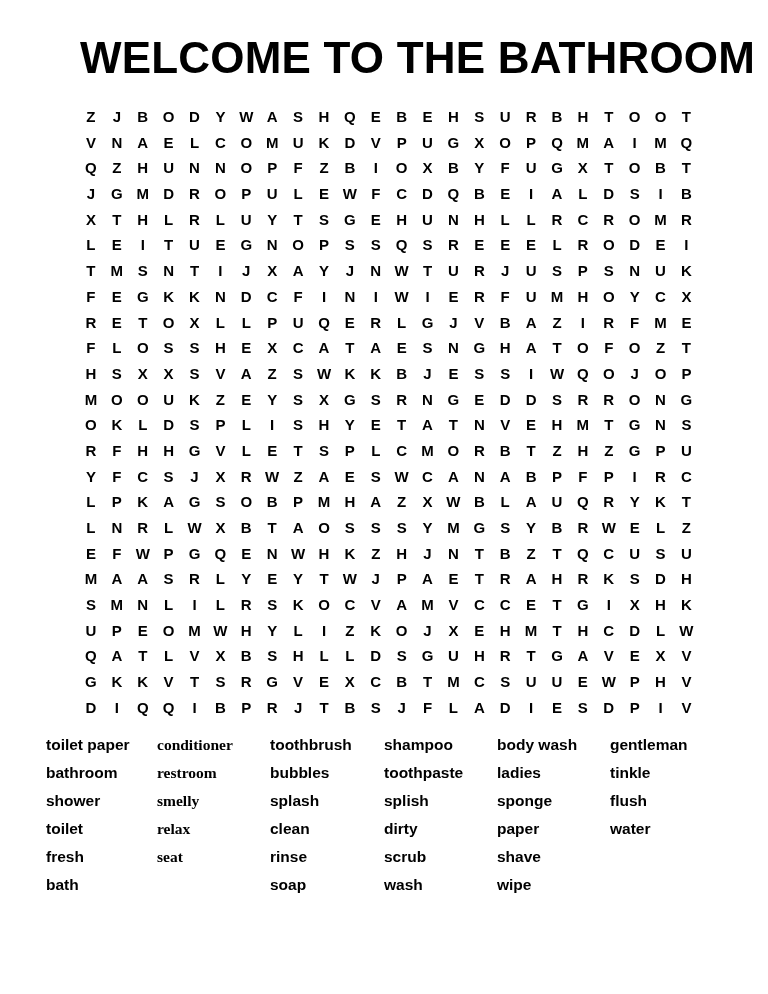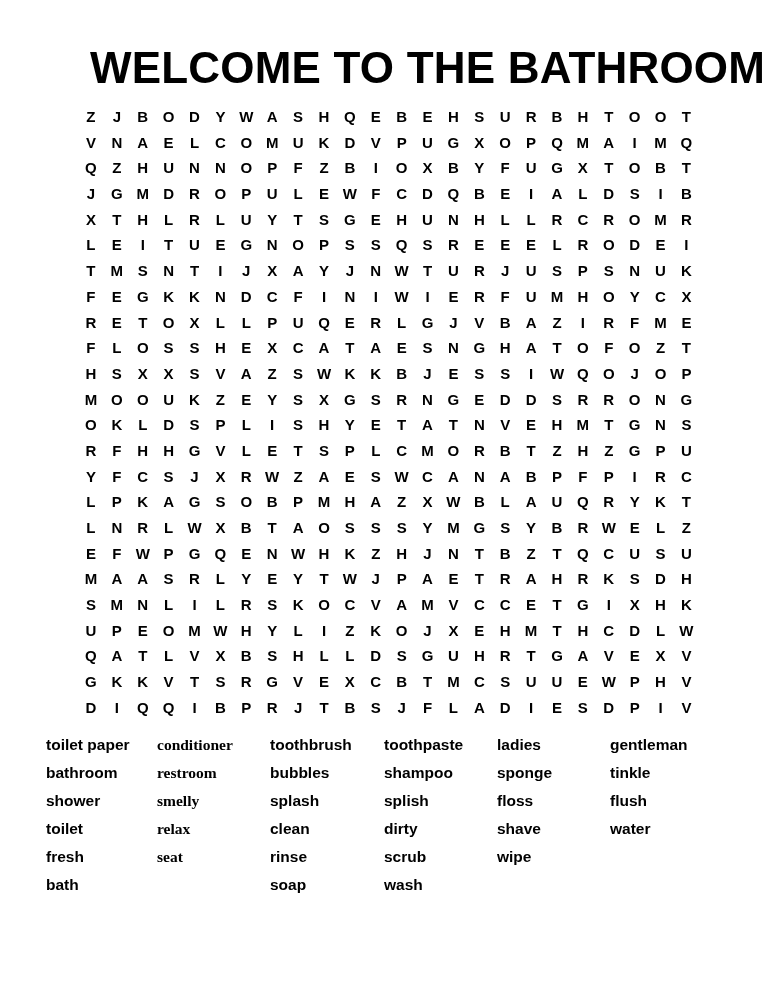--- a/index.html
+++ b/index.html
@@ -13,21 +13,21 @@
     position: relative;
     width: 768px;
     height: 994px;
     background: #ffffff;
     overflow: hidden;
   }
   .title {
     position: absolute;
     left: 80px;
     top: 34px;
-    margin: 10px;
+    margin: 0;
     font-size: 44px;
     font-weight: 800;
     letter-spacing: 0.2px;
     line-height: 1.1;
     white-space: nowrap;
   }
   .grid {
     position: absolute;
     left: 78px;
     top: 104px;
@@ -720,31 +720,32 @@
       </div>
       <div class="word-col">
         <div class="word">toothbrush</div>
         <div class="word">bubbles</div>
         <div class="word">splash</div>
         <div class="word">clean</div>
         <div class="word">rinse</div>
         <div class="word">soap</div>
       </div>
       <div class="word-col">
+        <div class="word">shampoo</div>
         <div class="word">toothpaste</div>
-        <div class="word">shampoo</div>
         <div class="word">splish</div>
         <div class="word">dirty</div>
         <div class="word">scrub</div>
         <div class="word">wash</div>
       </div>
       <div class="word-col">
+        <div class="word">body wash</div>
         <div class="word">ladies</div>
         <div class="word">sponge</div>
-        <div class="word">floss</div>
+        <div class="word">paper</div>
         <div class="word">shave</div>
         <div class="word">wipe</div>
       </div>
       <div class="word-col">
         <div class="word">gentleman</div>
         <div class="word">tinkle</div>
         <div class="word">flush</div>
         <div class="word">water</div>
       </div>
     </div>

